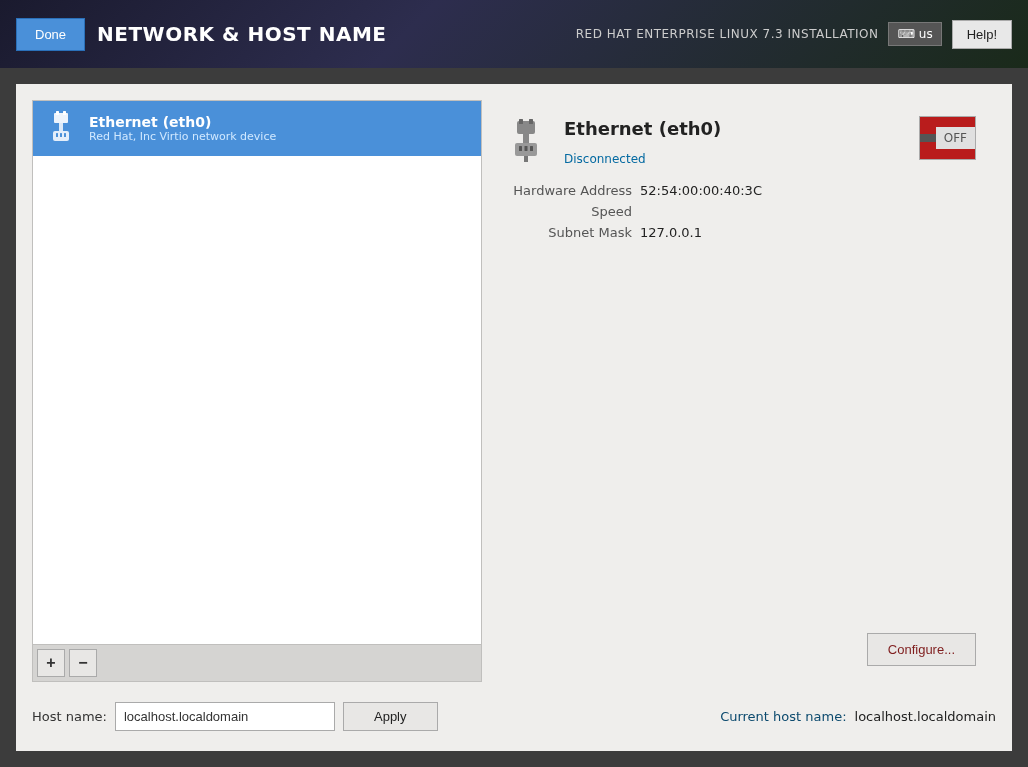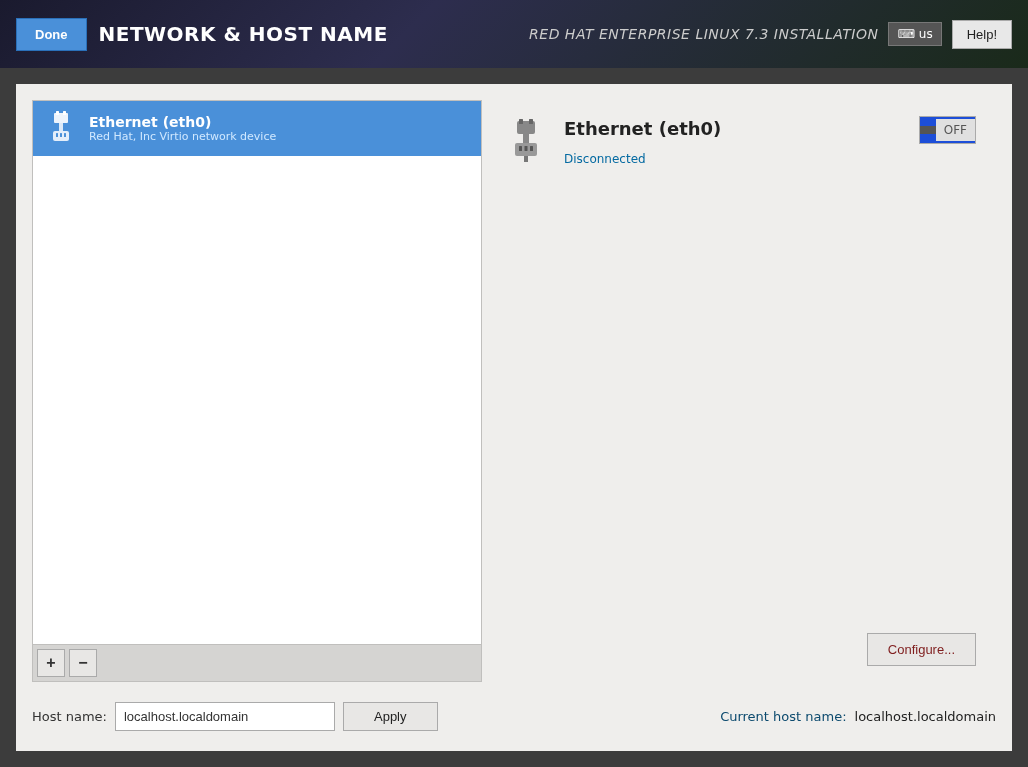--- a/index.html
+++ b/index.html
@@ -27,23 +27,22 @@
       font-weight: bold;
       letter-spacing: 0.5px;
     }
     .header-right {
       display: flex;
       align-items: center;
       gap: 10px;
     }
     .header-subtitle {
       color: #ccc;
-      font-size: 14px;
+      font-size: 12px;
       letter-spacing: 0.5px;
-      font-style: italic;
     }
     .lang-selector {
       display: flex;
       align-items: center;
       background: #555;
       border: 1px solid #777;
       color: white;
       padding: 4px 8px;
       font-size: 12px;
       gap: 4px;
@@ -55,21 +54,21 @@
       font-size: 13px;
       cursor: pointer;
       color: #222;
     }
     .done-button {
       background: #4a90d9;
       border: 1px solid #2a70b9;
       color: white;
       padding: 8px 18px;
       font-size: 13px;
-      font-weight: bold;
+      font-weight: normal;
       cursor: pointer;
     }
 
     
     .main-content {
       background: #efeeec;
       margin: 16px;
       padding: 16px;
       height: calc(767px - 68px - 32px);
       display: flex;
@@ -167,22 +166,22 @@
       font-size: 12px;
       color: #0369a1;
       margin-top: 13px;
     }
 
     
     .toggle-container {
       display: flex;
       align-items: center;
       border: 1px solid #aaa;
-      background: #1d4ed8;
-      height: 28px;
+      background: #b91c1c;
+      height: 44px;
     }
     .toggle-off-label {
       background: #555;
       color: white;
       padding: 4px 8px;
       font-size: 12px;
       font-weight: bold;
     }
     .toggle-on-area {
       background: #e0e0e0;
@@ -346,20 +345,30 @@
             <div class="device-header-name">Ethernet (eth0)</div>
             <div class="device-status">Disconnected</div>
           </div>
         </div>
         <div class="toggle-container">
           <div class="toggle-off-label"></div>
           <div class="toggle-on-area">OFF</div>
         </div>
       </div>
 
+      <div class="device-info">
+        <span class="info-label">Hardware Address</span>
+        <span class="info-value">52:54:00:00:40:3C</span>
+
+        <span class="info-label">Speed</span>
+        <span class="info-value"></span>
+
+        <span class="info-label">Subnet Mask</span>
+        <span class="info-value">127.0.0.1</span>
+      </div>
 
       <button class="configure-btn">Configure...</button>
     </div>
   </div>
 
   <div class="bottom-bar">
     <div class="hostname-left">
       <span class="hostname-label">Host name:</span>
       <input class="hostname-input" type="text" value="localhost.localdomain" style="">
       <button class="apply-btn">Apply</button>

